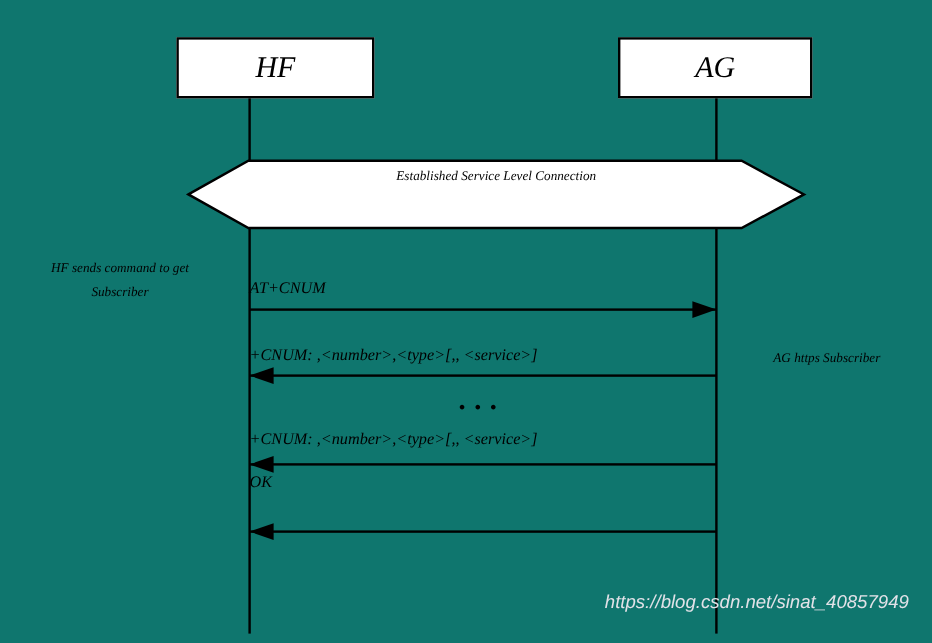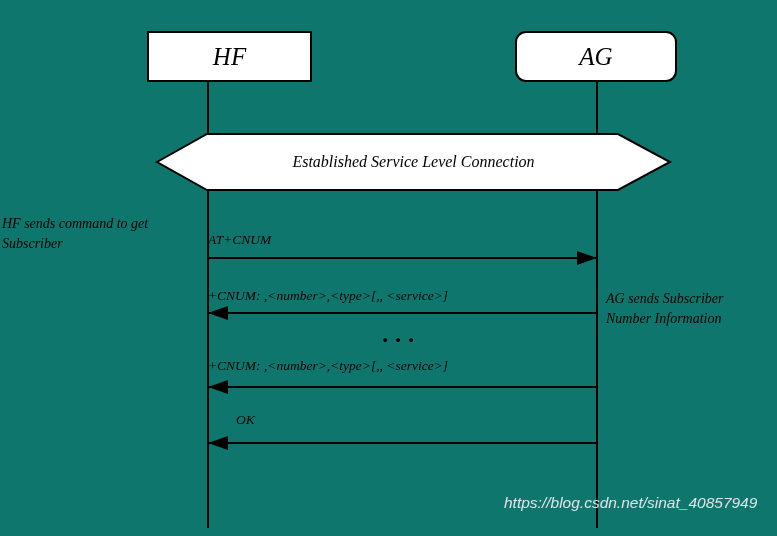--- a/index.html
+++ b/index.html
@@ -25,21 +25,21 @@
     height: 51px;
     border: 2px solid #000000;
     box-sizing: border-box;
     display: flex;
     align-items: center;
     justify-content: center;
     font-size: 25px;
     background: #ffffff;
   }
   #hf-box { left: 147px; width: 165px; }
-  #ag-box { left: 515px; width: 162px; border-radius: 11px; }
+  #ag-box { left: 515px; width: 162px; }
 
   
   .lifeline {
     position: absolute;
     top: 82px;
     width: 2px;
     height: 446px;
     background: #000000;
   }
   #hf-lifeline { left: 207px; }
@@ -49,27 +49,27 @@
   #banner-svg {
     position: absolute;
     left: 150px;
     top: 132px;
     width: 527px;
     height: 62px;
   }
   #banner-label {
     position: absolute;
     left: 150px;
-    top: 131px;
+    top: 116px;
     width: 527px;
     height: 62px;
     display: flex;
     align-items: center;
     justify-content: center;
-    font-size: 16px;
+    font-size: 11px;
   }
 
   
   .msg-label {
     position: absolute;
     left: 208px;
     width: 389px;
     font-size: 13.5px;
     line-height: 16px;
   }
@@ -107,29 +107,29 @@
     font-size: 24px;
     font-weight: bold;
     letter-spacing: 7px;
     line-height: 24px;
   }
 
   #msg3-label { top: 358px; }
   #msg3-line  { top: 386px; }
   #msg3-head  { left: 208px; top: 380px; }
 
-  #msg4-label { top: 412px; padding-left: 28px; }
+  #msg4-label { top: 394px; }
   #msg4-line  { top: 442px; }
   #msg4-head  { left: 208px; top: 436px; }
 
   
   .note {
     position: absolute;
-    text-align: left;
-    font-size: 14px;
+    text-align: center;
+    font-size: 11px;
     line-height: 20px;
   }
   #left-note  { left: 2px;  top: 214px; width: 196px; }
   #right-note { left: 606px; top: 289px; width: 166px; }
 
   
   #watermark {
     position: absolute;
     left: 504px;
     top: 494px;
@@ -176,19 +176,18 @@
   <div class="msg-label" id="msg4-label">OK</div>
   <div class="msg-line" id="msg4-line"></div>
   <div class="arrowhead arrow-left" id="msg4-head"></div>
 
   <div class="note" id="left-note">
     <div>HF sends command to get</div>
     <div>Subscriber</div>
   </div>
 
   <div class="note" id="right-note">
-    <div>AG sends Subscriber</div>
-    <div>Number Information</div>
+    <div>AG https Subscriber</div>
   </div>
 
   <div id="watermark">https://blog.csdn.net/sinat_40857949</div>
 
 </div>
 
 </body></html>

